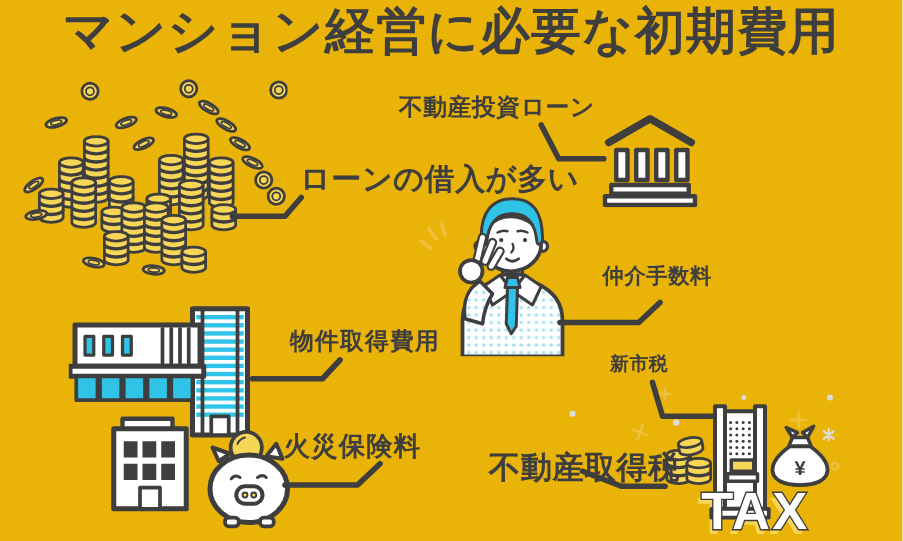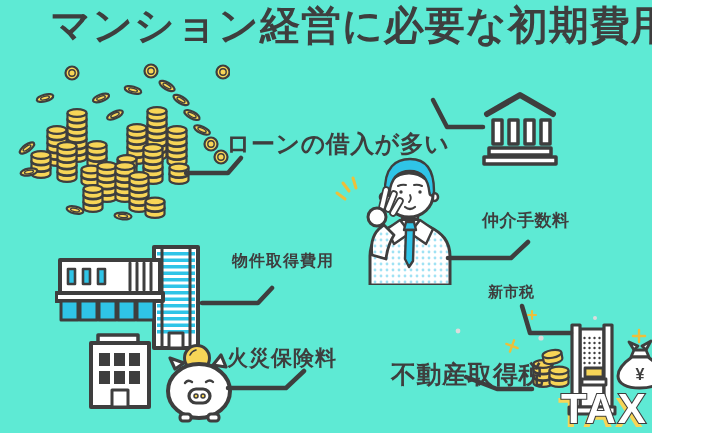--- a/index.html
+++ b/index.html
@@ -1,28 +1,28 @@
 <!DOCTYPE html>
 <html lang="ja" style="--dark: #3e3e3e; --cyan: #2fc4e7; --cyan-pale: #9fe2f4; --yellow: #f7d557; --yellow-deep: #edbf3a; --gray-sparkle: #dcdcdc; --white: #ffffff;"><head>
 <meta charset="utf-8">
 <style>
   :root{
     --dark:#3e3e3e; --cyan:#2fc4e7; --cyan-pale:#9fe2f4;
     --yellow:#f7d557; --yellow-deep:#edbf3a; --gray-sparkle:#dcdcdc; --white:#ffffff;
   }
   html,body{margin:0;padding:0;background:#fff;}
-  .canvas{position:relative;width:652px;height:433px;background:#5eead4;overflow:hidden;
+  .canvas{position:relative;width:722px;height:433px;background:#eab308;overflow:hidden;
           font-family:"Liberation Sans","DejaVu Sans",sans-serif;}
   .title{position:absolute;top:3px;left:0;width:722px;text-align:center;
          font-size:40px;font-weight:800;color:var(--dark);letter-spacing:1px;line-height:1.1;}
   .label{position:absolute;font-weight:800;color:var(--dark);white-space:nowrap;line-height:1;}
   .l-invest{left:319px;top:77px;font-size:19px;letter-spacing:0.5px;}
-  .l-note{left:226px;top:132px;font-size:24px;letter-spacing:0.5px;font-family:Liberation Serif, serif;}
+  .l-note{left:240px;top:132px;font-size:24px;letter-spacing:0.5px;font-family:Liberation Serif, serif;}
   .l-broker{left:482px;top:212px;font-size:17px;letter-spacing:0.5px;}
-  .l-prop{left:232px;top:253px;font-size:16px;letter-spacing:1px;}
+  .l-prop{left:232px;top:264px;font-size:19px;letter-spacing:1px;}
   .l-fire{left:227px;top:347px;font-size:21px;letter-spacing:1px;}
   .l-city{left:488px;top:284px;font-size:15px;letter-spacing:0.5px;}
   .l-acq{left:391px;top:362px;font-size:25px;letter-spacing:0.5px;}
   .ill{position:absolute;}
   svg .o  {stroke:var(--dark);fill:none;stroke-linecap:round;stroke-linejoin:round;}
   svg .ow {stroke:var(--dark);fill:#fff;stroke-linejoin:round;stroke-linecap:round;}
   svg .oy {stroke:var(--dark);fill:var(--yellow);stroke-linejoin:round;}
   svg .oc {stroke:var(--dark);fill:var(--cyan);stroke-linejoin:round;}
   svg .fd {fill:var(--dark);stroke:none;}
   svg .fc {fill:var(--cyan);stroke:none;}
@@ -319,20 +319,21 @@
     <path class="conn" d="M202,303 L258,303 L272,288"></path>
     <path class="conn" d="M228,388 L286,388 L304,371"></path>
     <path class="conn" d="M522,306 L530,333 L571,333"></path>
     <path class="conn" d="M466,377 L497,389 L532,389"></path>
     <g transform="rotate(20 512 346)">
       <path class="sy" stroke-width="2.4" d="M512,340 v12 M506,346 h12"></path>
     </g>
     <circle fill="var(--gray-sparkle)" cx="458" cy="331" r="2.4"></circle>
   </svg>
 
+  <div class="label l-invest">不動産投資ローン</div>
   <div class="label l-note">ローンの借入が多い</div>
   <div class="label l-broker">仲介手数料</div>
   <div class="label l-prop">物件取得費用</div>
   <div class="label l-fire">火災保険料</div>
   <div class="label l-city">新市税</div>
   <div class="label l-acq">不動産取得税</div>
 
 </div>
 
 </body></html>

